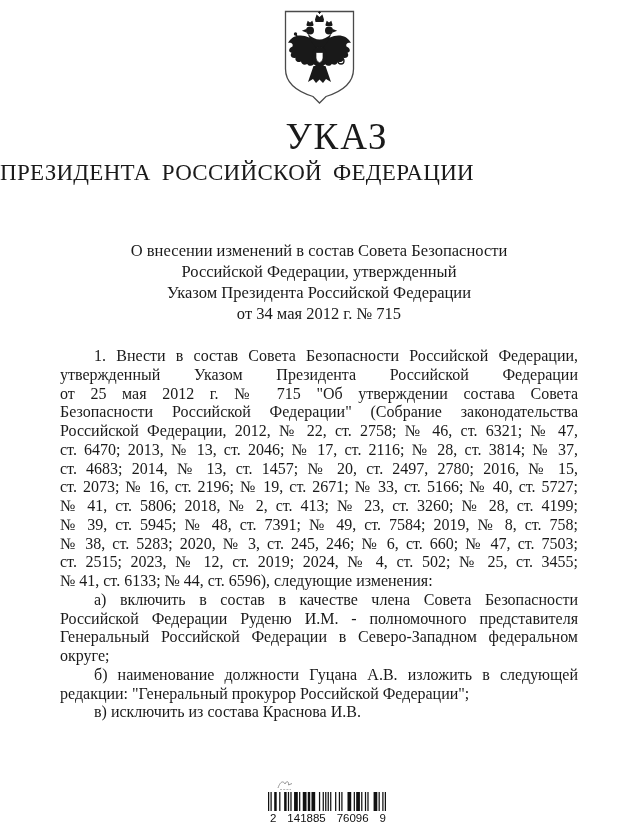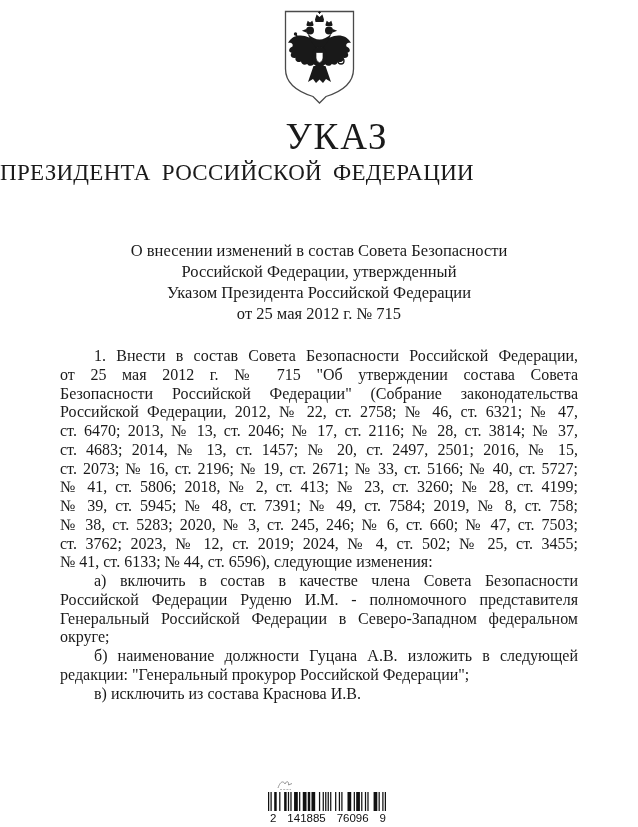--- a/index.html
+++ b/index.html
@@ -74,36 +74,37 @@
     </g>
   </svg>
 
   <div class="title">УКАЗ</div>
   <div class="subtitle">ПРЕЗИДЕНТА РОССИЙСКОЙ ФЕДЕРАЦИИ</div>
 
   <div class="subject" id="subject">
       <div>О внесении изменений в состав Совета Безопасности</div>
       <div>Российской Федерации, утвержденный</div>
       <div>Указом Президента Российской Федерации</div>
-      <div>от 25 мая 2012 г. № 715</div>
+      <div>от 34 мая 2012 г. № 715</div>
     </div>
 
   <div class="body-text" id="bodyText">
       <div>
         <div class="line first">1. Внести в состав Совета Безопасности Российской Федерации,</div>
+        <div class="line">утвержденный Указом Президента Российской Федерации</div>
         <div class="line">от 25 мая 2012 г. № 715 "Об утверждении состава Совета</div>
         <div class="line">Безопасности Российской Федерации" (Собрание законодательства</div>
         <div class="line">Российской Федерации, 2012, № 22, ст. 2758; № 46, ст. 6321; № 47,</div>
         <div class="line">ст. 6470; 2013, № 13, ст. 2046; № 17, ст. 2116; № 28, ст. 3814; № 37,</div>
-        <div class="line">ст. 4683; 2014, № 13, ст. 1457; № 20, ст. 2497, 2501; 2016, № 15,</div>
+        <div class="line">ст. 4683; 2014, № 13, ст. 1457; № 20, ст. 2497, 2780; 2016, № 15,</div>
         <div class="line">ст. 2073; № 16, ст. 2196; № 19, ст. 2671; № 33, ст. 5166; № 40, ст. 5727;</div>
         <div class="line">№ 41, ст. 5806; 2018, № 2, ст. 413; № 23, ст. 3260; № 28, ст. 4199;</div>
         <div class="line">№ 39, ст. 5945; № 48, ст. 7391; № 49, ст. 7584; 2019, № 8, ст. 758;</div>
         <div class="line">№ 38, ст. 5283; 2020, № 3, ст. 245, 246; № 6, ст. 660; № 47, ст. 7503;</div>
-        <div class="line">ст. 3762; 2023, № 12, ст. 2019; 2024, № 4, ст. 502; № 25, ст. 3455;</div>
+        <div class="line">ст. 2515; 2023, № 12, ст. 2019; 2024, № 4, ст. 502; № 25, ст. 3455;</div>
         <div class="line last">№ 41, ст. 6133; № 44, ст. 6596), следующие изменения:</div>
       </div>
       <div>
         <div class="line first">а) включить в состав в качестве члена Совета Безопасности</div>
         <div class="line">Российской Федерации Руденю И.М. - полномочного представителя</div>
         <div class="line">Генеральный Российской Федерации в Северо-Западном федеральном</div>
         <div class="line last">округе;</div>
       </div>
       <div>
         <div class="line first">б) наименование должности Гуцана А.В. изложить в следующей</div>

